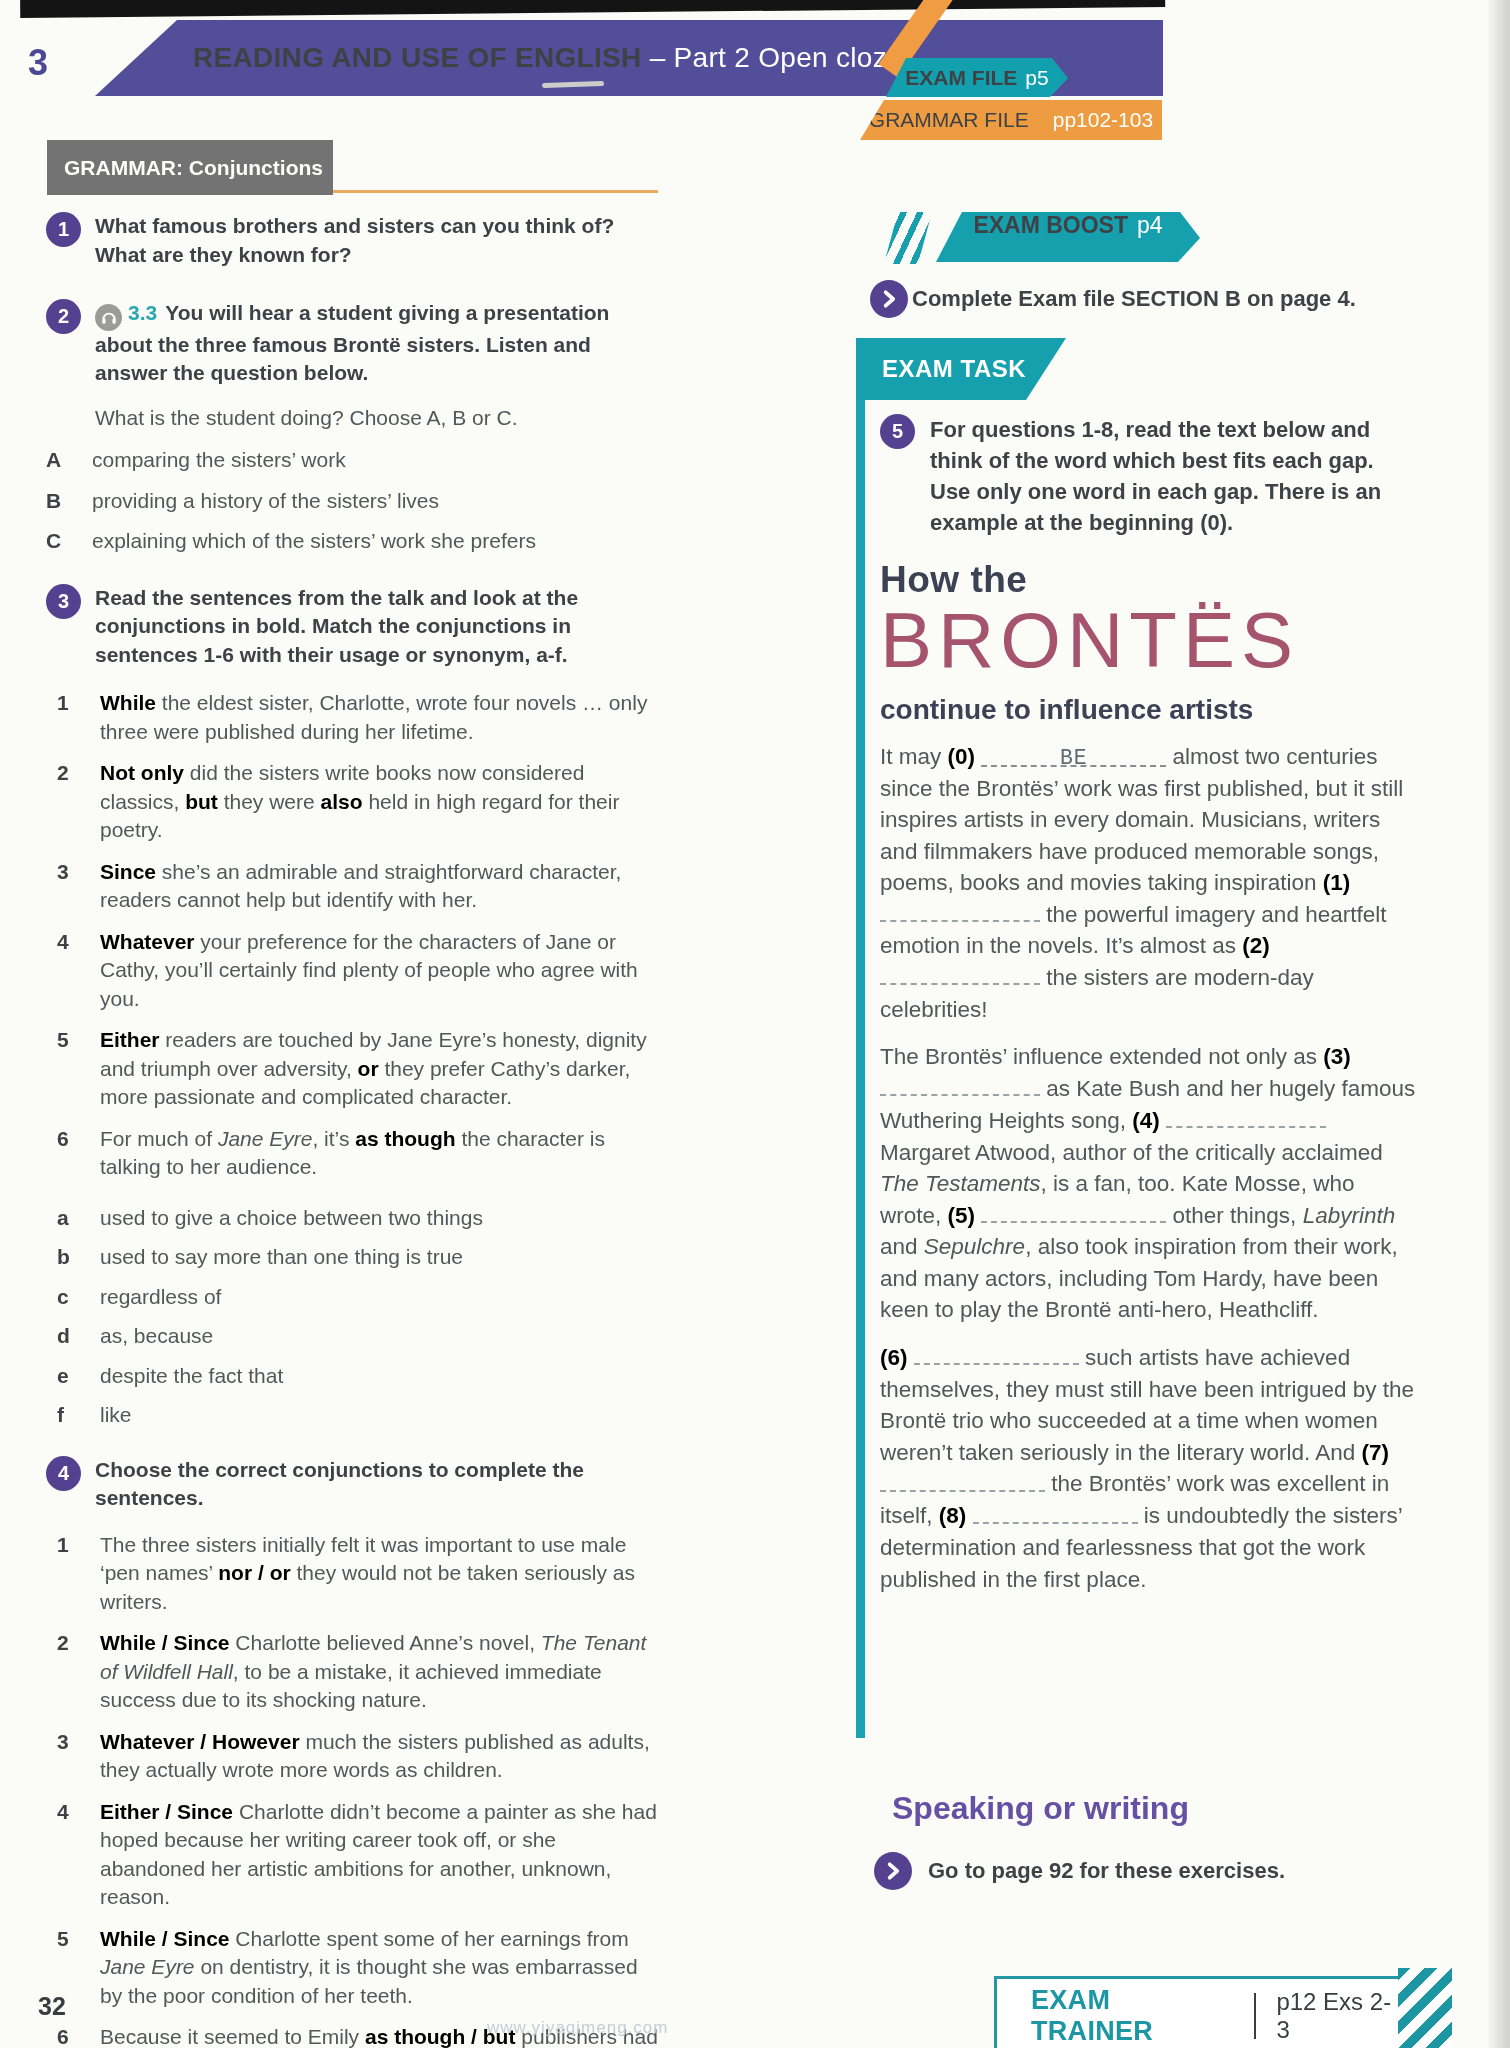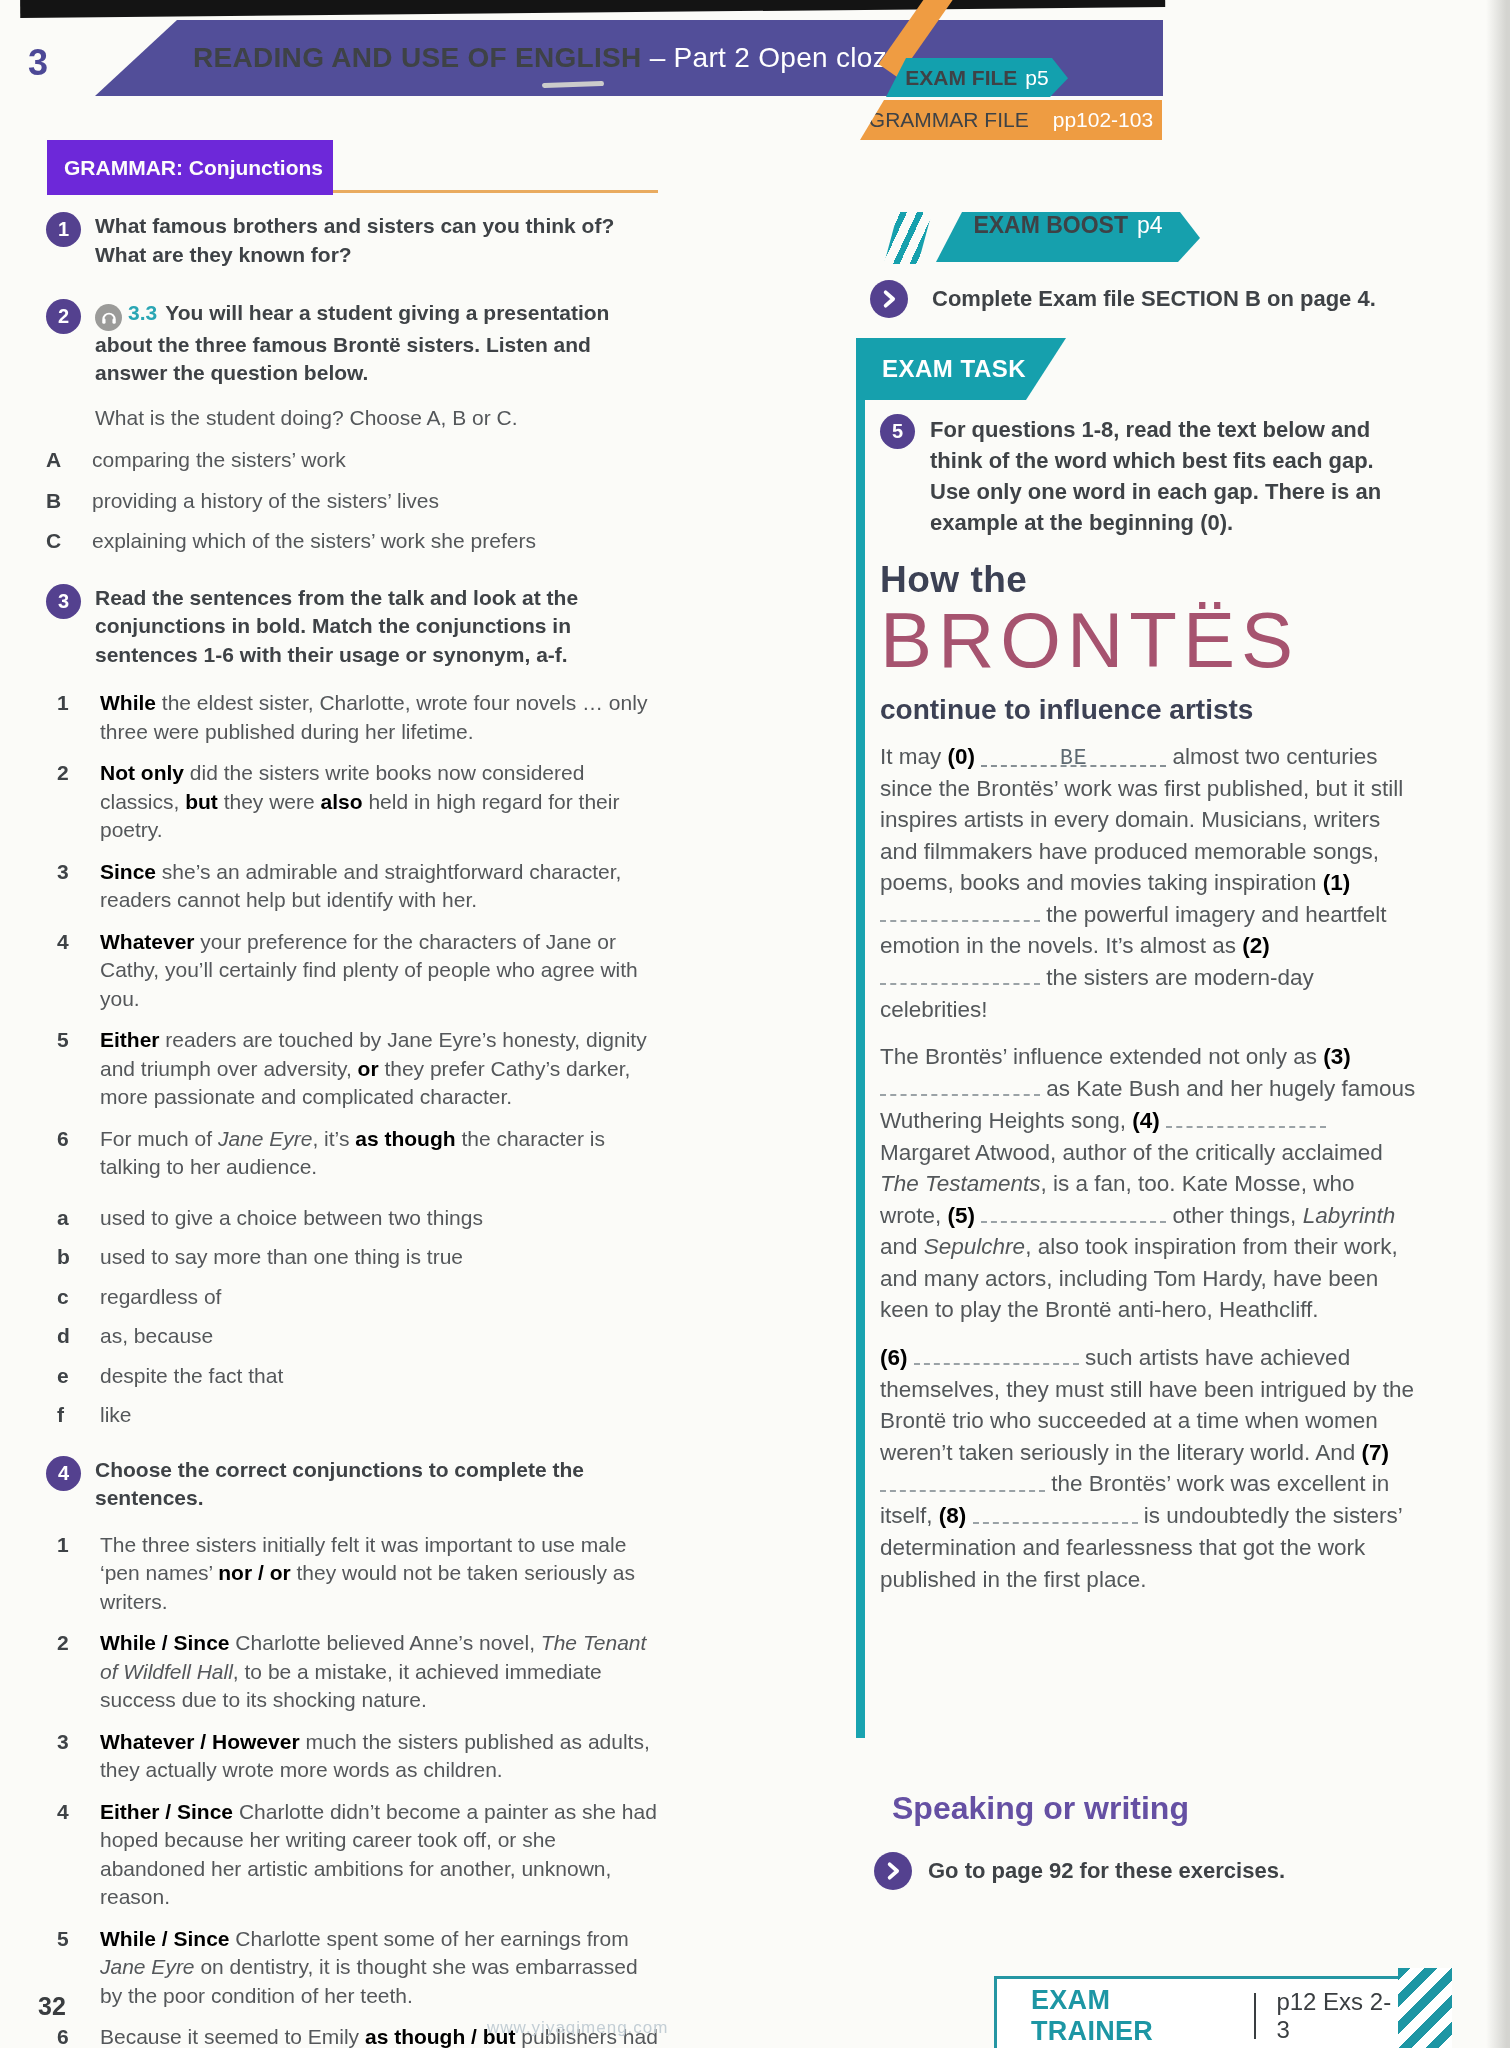--- a/index.html
+++ b/index.html
@@ -16,21 +16,21 @@
   .orange-slash{position:absolute;left:905px;top:-20px;width:24px;height:100px;background:#ef9c42;
                 transform:rotate(35deg);}
   .exam-file{position:absolute;left:886px;top:58px;width:182px;height:39px;background:#13a0ae;
              clip-path:polygon(20px 0,calc(100% - 16px) 0,100% 52%,calc(100% - 18px) 100%,0 100%);
              display:flex;align-items:center;justify-content:center;color:#fff;font-size:21px;}
   .exam-file b{font-weight:bold;margin-right:8px;}
   .grammar-file{position:absolute;left:860px;top:100px;width:302px;height:40px;background:#ee9c42;
              clip-path:polygon(24px 0,100% 0,100% 100%,0 100%);
              display:flex;align-items:center;justify-content:center;color:#fff;font-size:21px;}
   .grammar-file b{font-weight:normal;margin-right:24px;}
-  .grammar-box{position:absolute;left:47px;top:140px;width:286px;height:55px;background:#6d28d9;
+  .grammar-box{position:absolute;left:47px;top:140px;width:286px;height:55px;background:#737373;
                display:flex;align-items:center;color:#fdfdfb;font-weight:bold;font-size:21px;padding-left:17px;box-sizing:border-box;}
   .orange-rule{position:absolute;left:333px;top:190px;width:325px;height:3px;background:#e9ab60;}
   .smudge{position:absolute;left:542px;top:82px;width:62px;height:5px;background:#cccccb;border-radius:3px;transform:rotate(-2deg);}
   
   .num-circle{width:35px;height:35px;border-radius:50%;background:#54418f;color:#fff;font-weight:bold;
               font-size:20px;display:flex;align-items:center;justify-content:center;flex-shrink:0;}
   .chevron-circle{width:38px;height:38px;border-radius:50%;background:#54418f;display:flex;align-items:center;
               justify-content:center;flex-shrink:0;}
   .chevron-circle svg{width:20px;height:20px;}
   b,.bold{color:#3e4246;}
@@ -66,21 +66,21 @@
   .page-number{position:absolute;left:38px;top:1992px;font-size:25px;font-weight:bold;color:#3a3d40;}
   .watermark{position:absolute;left:487px;top:2018px;font-size:17px;color:#c3ced5;letter-spacing:1px;}
   
   .boost-stripes{position:absolute;left:884px;top:212px;width:48px;height:52px;
       background:repeating-linear-gradient(115deg,#16a0ad 0 6px,transparent 6px 15px);
       clip-path:polygon(14px 0,100% 0,calc(100% - 14px) 100%,0 100%);}
   .boost-banner{position:absolute;left:936px;top:212px;width:264px;height:50px;background:#16a0ad;
       clip-path:polygon(26px 0,calc(100% - 20px) 0,100% 52%,calc(100% - 22px) 100%,0 100%);
       display:flex;justify-content:center;color:#fff;font-size:23px;}
   .boost-banner b{font-weight:bold;margin-right:9px;}
-  .boost-row{position:absolute;left:870px;top:280px;display:flex;gap:24px;align-items:center;width:560px;}
+  .boost-row{position:absolute;left:870px;top:280px;display:flex;gap:4px;align-items:center;width:560px;}
   .boost-row .txt{font-weight:bold;color:#3e4246;font-size:22px;}
   .task-banner{position:absolute;left:856px;top:338px;width:210px;height:62px;background:#16a0ad;
       clip-path:polygon(0 0,100% 0,calc(100% - 40px) 100%,0 100%);
       display:flex;align-items:center;color:#fff;font-weight:bold;font-size:24px;padding-left:26px;box-sizing:border-box;letter-spacing:.5px;}
   .task-vbar{position:absolute;left:856px;top:400px;width:9px;height:1338px;background:#18a3b0;}
   .task-content{position:absolute;left:880px;top:414px;width:536px;font-size:22.5px;line-height:31.5px;color:#53575a;}
   .ex5{display:flex;gap:15px;margin-bottom:26px;}
   .ex5 .ex-instruction{font-size:22px;line-height:31px;}
   .article-title1{font-size:37px;font-weight:800;color:#3c4154;letter-spacing:.5px;font-weight:bold;}
   .article-title2{font-size:78px;font-weight:normal;color:#a6536f;letter-spacing:6px;line-height:84px;margin-top:2px;}

